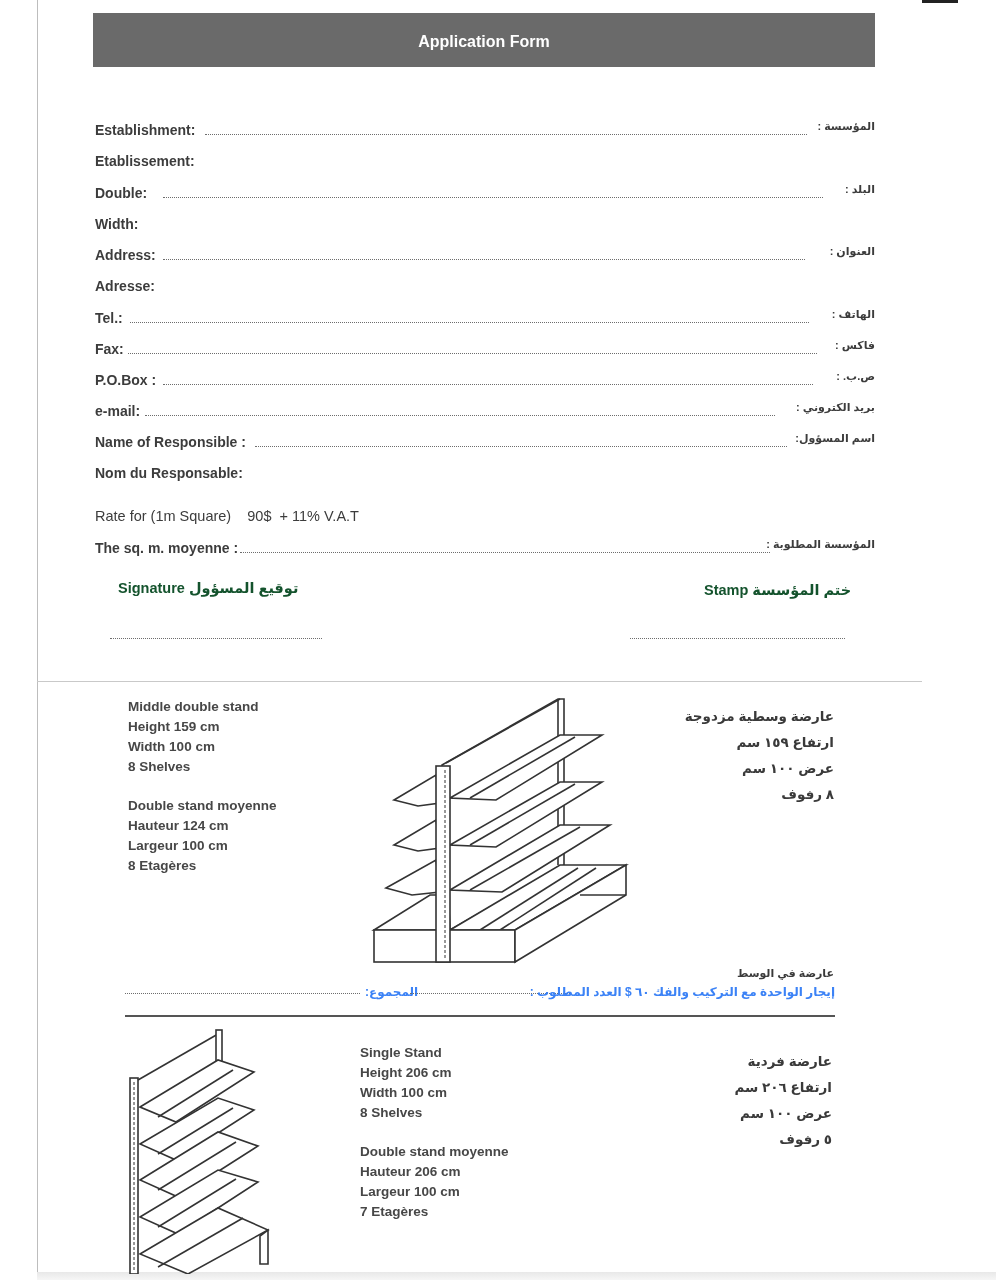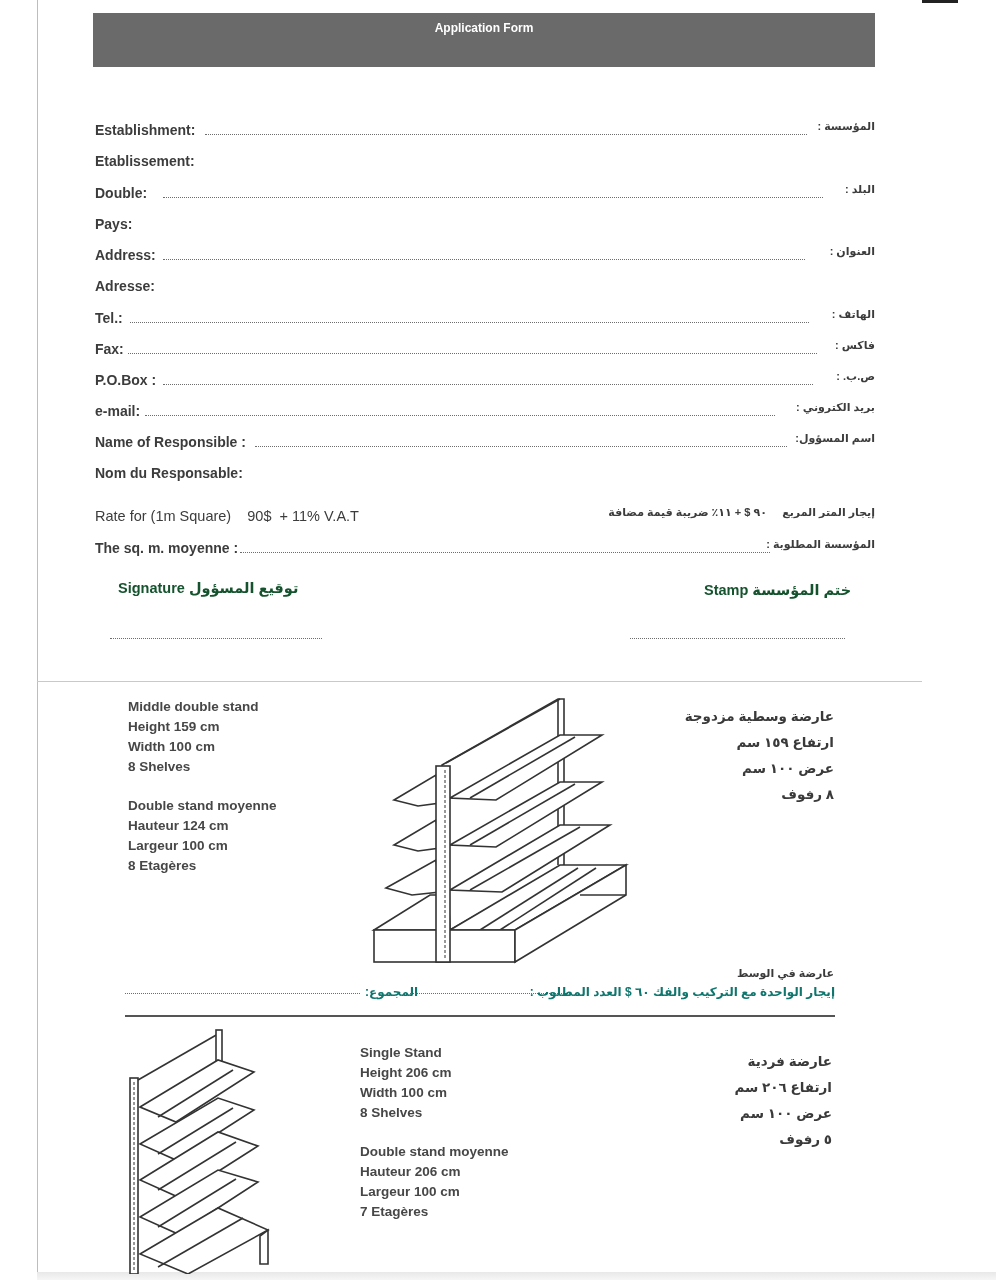--- a/index.html
+++ b/index.html
@@ -18,21 +18,21 @@
     background: linear-gradient(#e8e8e8, #f6f6f6);
   }
   .corner-mark {
     position: absolute; left: 922px; top: 0; width: 36px; height: 3px; background: #222;
   }
   .header-band {
     position: absolute; left: 93px; top: 13px; width: 782px; height: 54px;
     background: #6a6a6a;
     color: #ffffff; text-align: center; font-weight: bold;
   }
-  .header-band .t1 { position: absolute; top: 8px; left: 0; right: 0; font-size: 12px; }
+  .header-band .t1 { position: absolute; top: 20px; left: 0; right: 0; font-size: 16px; }
   .header-band .t2 { position: absolute; top: 25px; left: 0; right: 0; font-size: 14px; }
   .header-band .t2 .ar { font-size: 18px; margin-left: 8px; direction: rtl; unicode-bidi: embed; }
 
   .row {
     position: absolute; left: 95px; width: 780px; height: 22px;
     font-size: 14px; font-weight: bold; color: #3c3c3c;
   }
   .row .en { position: absolute; left: 0; top: 2px; white-space: nowrap; }
   .row .ar { position: absolute; right: 0; top: 0; direction: rtl; white-space: nowrap; font-size: 11px; }
   .row .line {
@@ -51,21 +51,21 @@
   .spec-block {
     position: absolute; font-size: 13.5px; font-weight: bold; color: #474747; line-height: 20px;
   }
   .spec-block .gap { height: 19px; }
   .spec-ar {
     position: absolute; direction: rtl; text-align: right; font-size: 13.5px; font-weight: bold;
     color: #3a3a3a; line-height: 26px;
   }
   .order-line {
     position: absolute; left: 125px; top: 985px; width: 710px; height: 20px;
-    font-size: 12px; font-weight: bold; color: #0f766e;
+    font-size: 12px; font-weight: bold; color: #3b82f6;
   }
   .thick-rule { position: absolute; left: 125px; top: 1015px; width: 710px; height: 2px; background: #555; }
   svg { position: absolute; }
 </style>
 </head>
 <body>
 
 <div class="page-edge-left"></div>
 <div class="page-bottom-shade"></div>
 <div class="corner-mark"></div>
@@ -82,21 +82,21 @@
 <div class="row" style="top:151px">
   <span class="en">Etablissement:</span>
 </div>
 
 <div class="row" style="top:183px">
   <span class="en">Double:</span>
   <div class="line" style="left:68px; right:52px"></div>
   <span class="ar">البلد :</span>
 </div>
 <div class="row" style="top:214px">
-  <span class="en">Pays:</span>
+  <span class="en">Width:</span>
 </div>
 
 <div class="row" style="top:245px">
   <span class="en">Address:</span>
   <div class="line" style="left:68px; right:70px"></div>
   <span class="ar">العنوان :</span>
 </div>
 <div class="row" style="top:276px">
   <span class="en">Adresse:</span>
 </div>
@@ -129,21 +129,20 @@
   <span class="en">Name of Responsible :</span>
   <div class="line" style="left:160px; right:88px"></div>
   <span class="ar">اسم المسؤول:</span>
 </div>
 <div class="row" style="top:463px">
   <span class="en">Nom du Responsable:</span>
 </div>
 
 <div class="row rate-row" style="top:506px">
   <span class="en" style="white-space:pre">Rate for (1m Square)    90$  + 11% V.A.T</span>
-  <span class="ar" style="white-space:pre">إيجار المتر المربع     ٩٠ $ + ١١٪ ضريبة قيمة مضافة</span>
 </div>
 
 <div class="row" style="top:538px">
   <span class="en">The sq. m. moyenne :</span>
   <div class="line" style="left:145px; right:105px"></div>
   <span class="ar">المؤسسة المطلوبة :</span>
 </div>
 
 <div class="sig-label" style="left:118px; top:580px">Signature توقيع المسؤول</div>
 <div class="sig-line" style="left:110px; top:638px; width:212px"></div>

